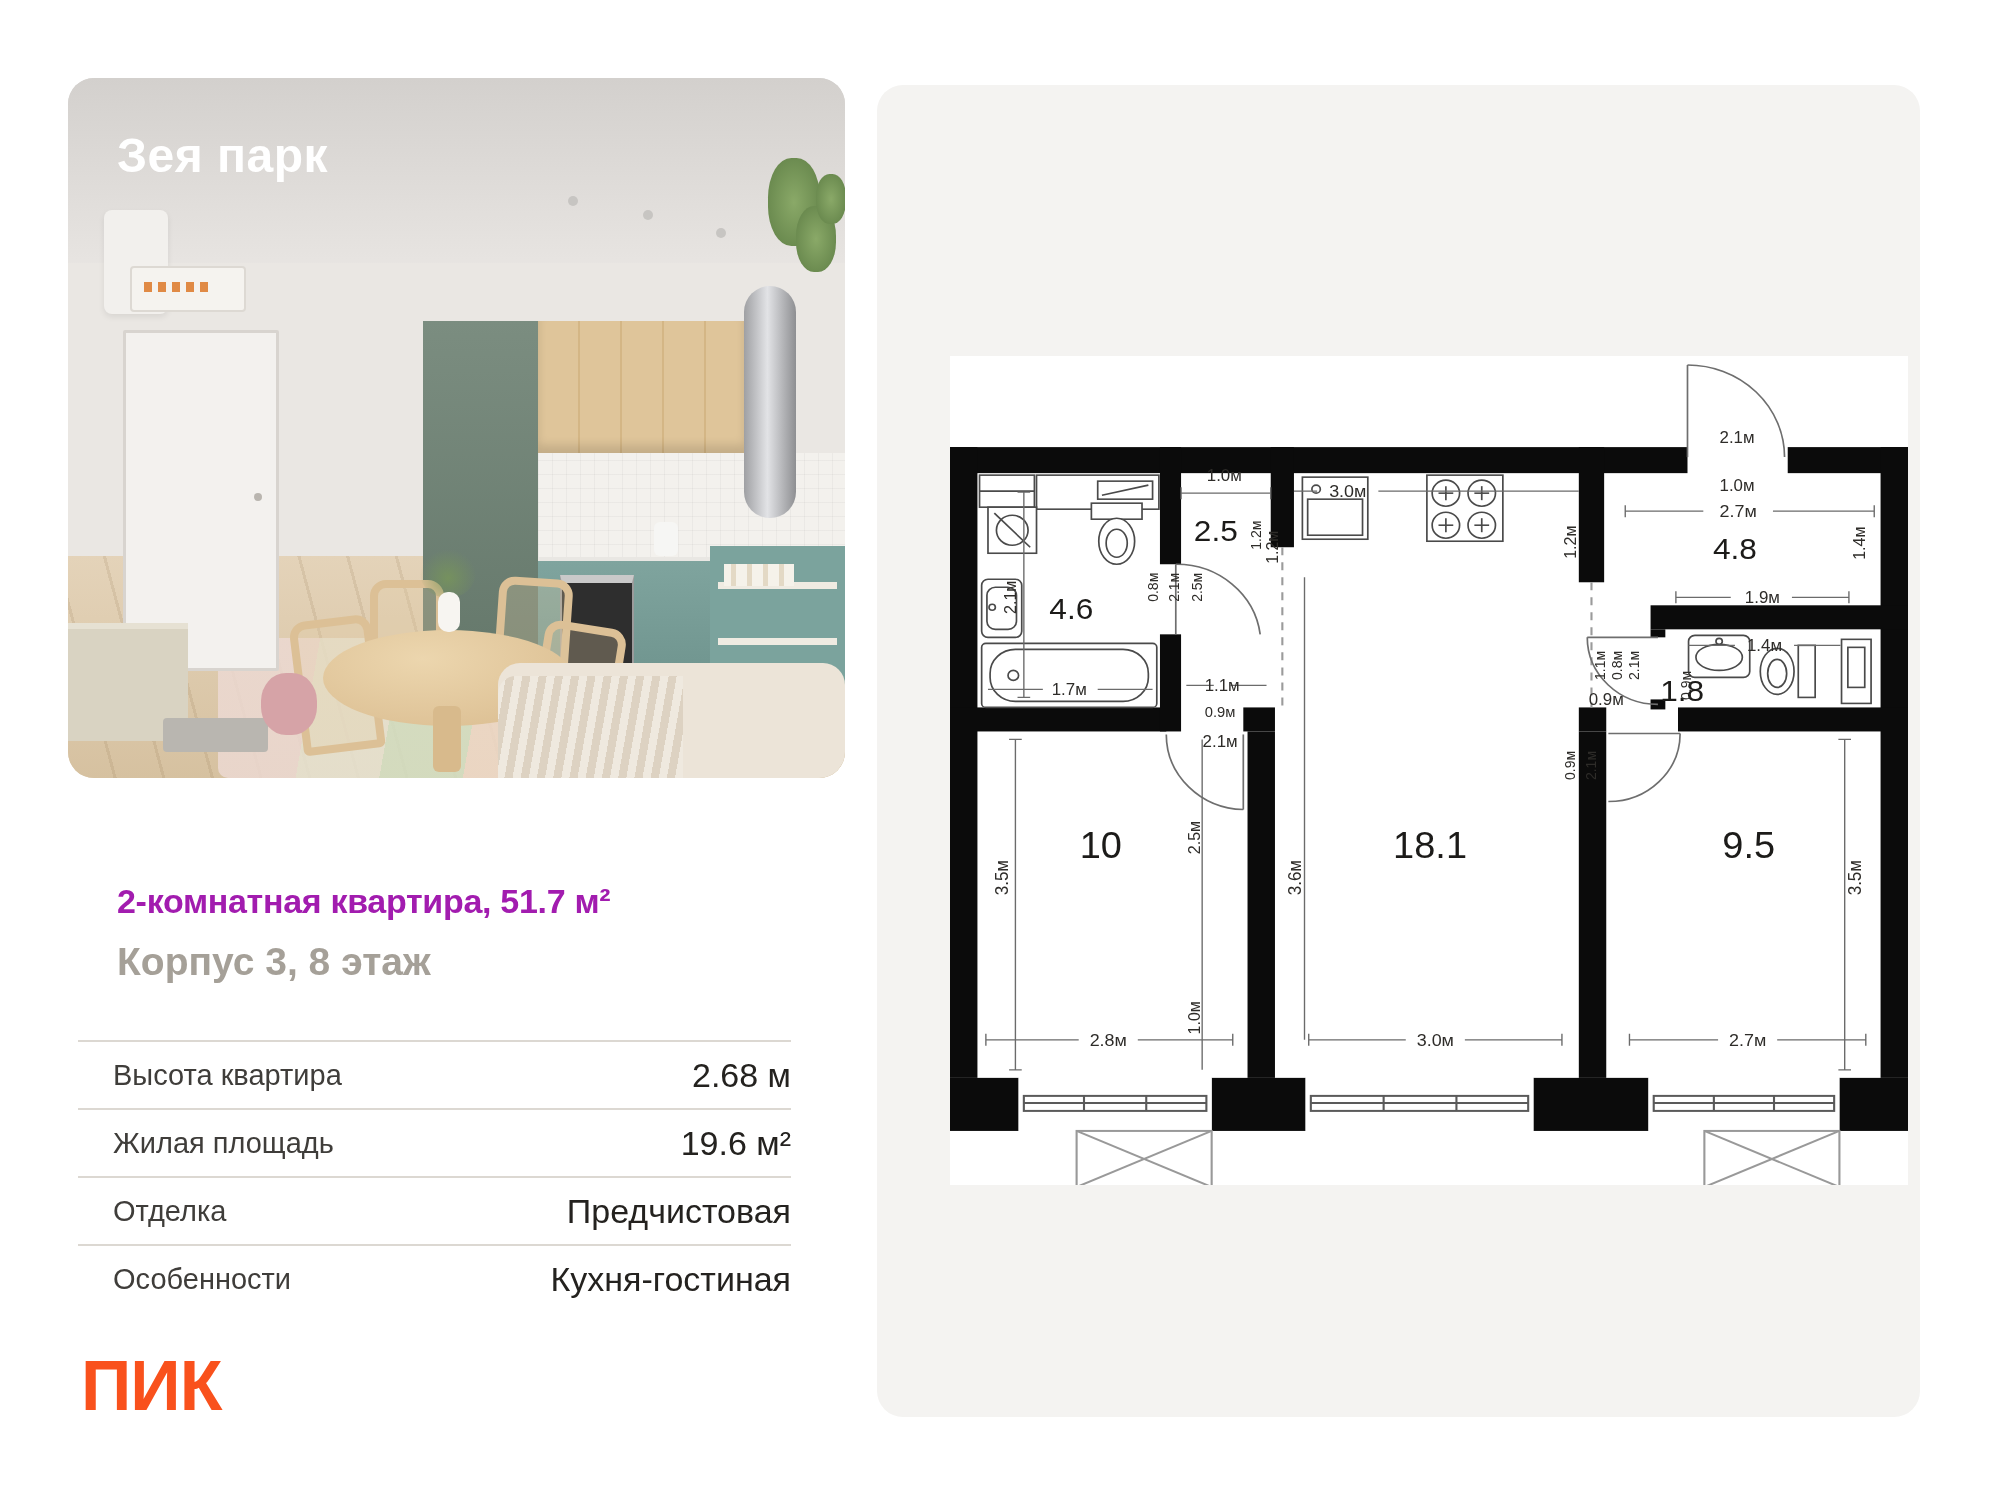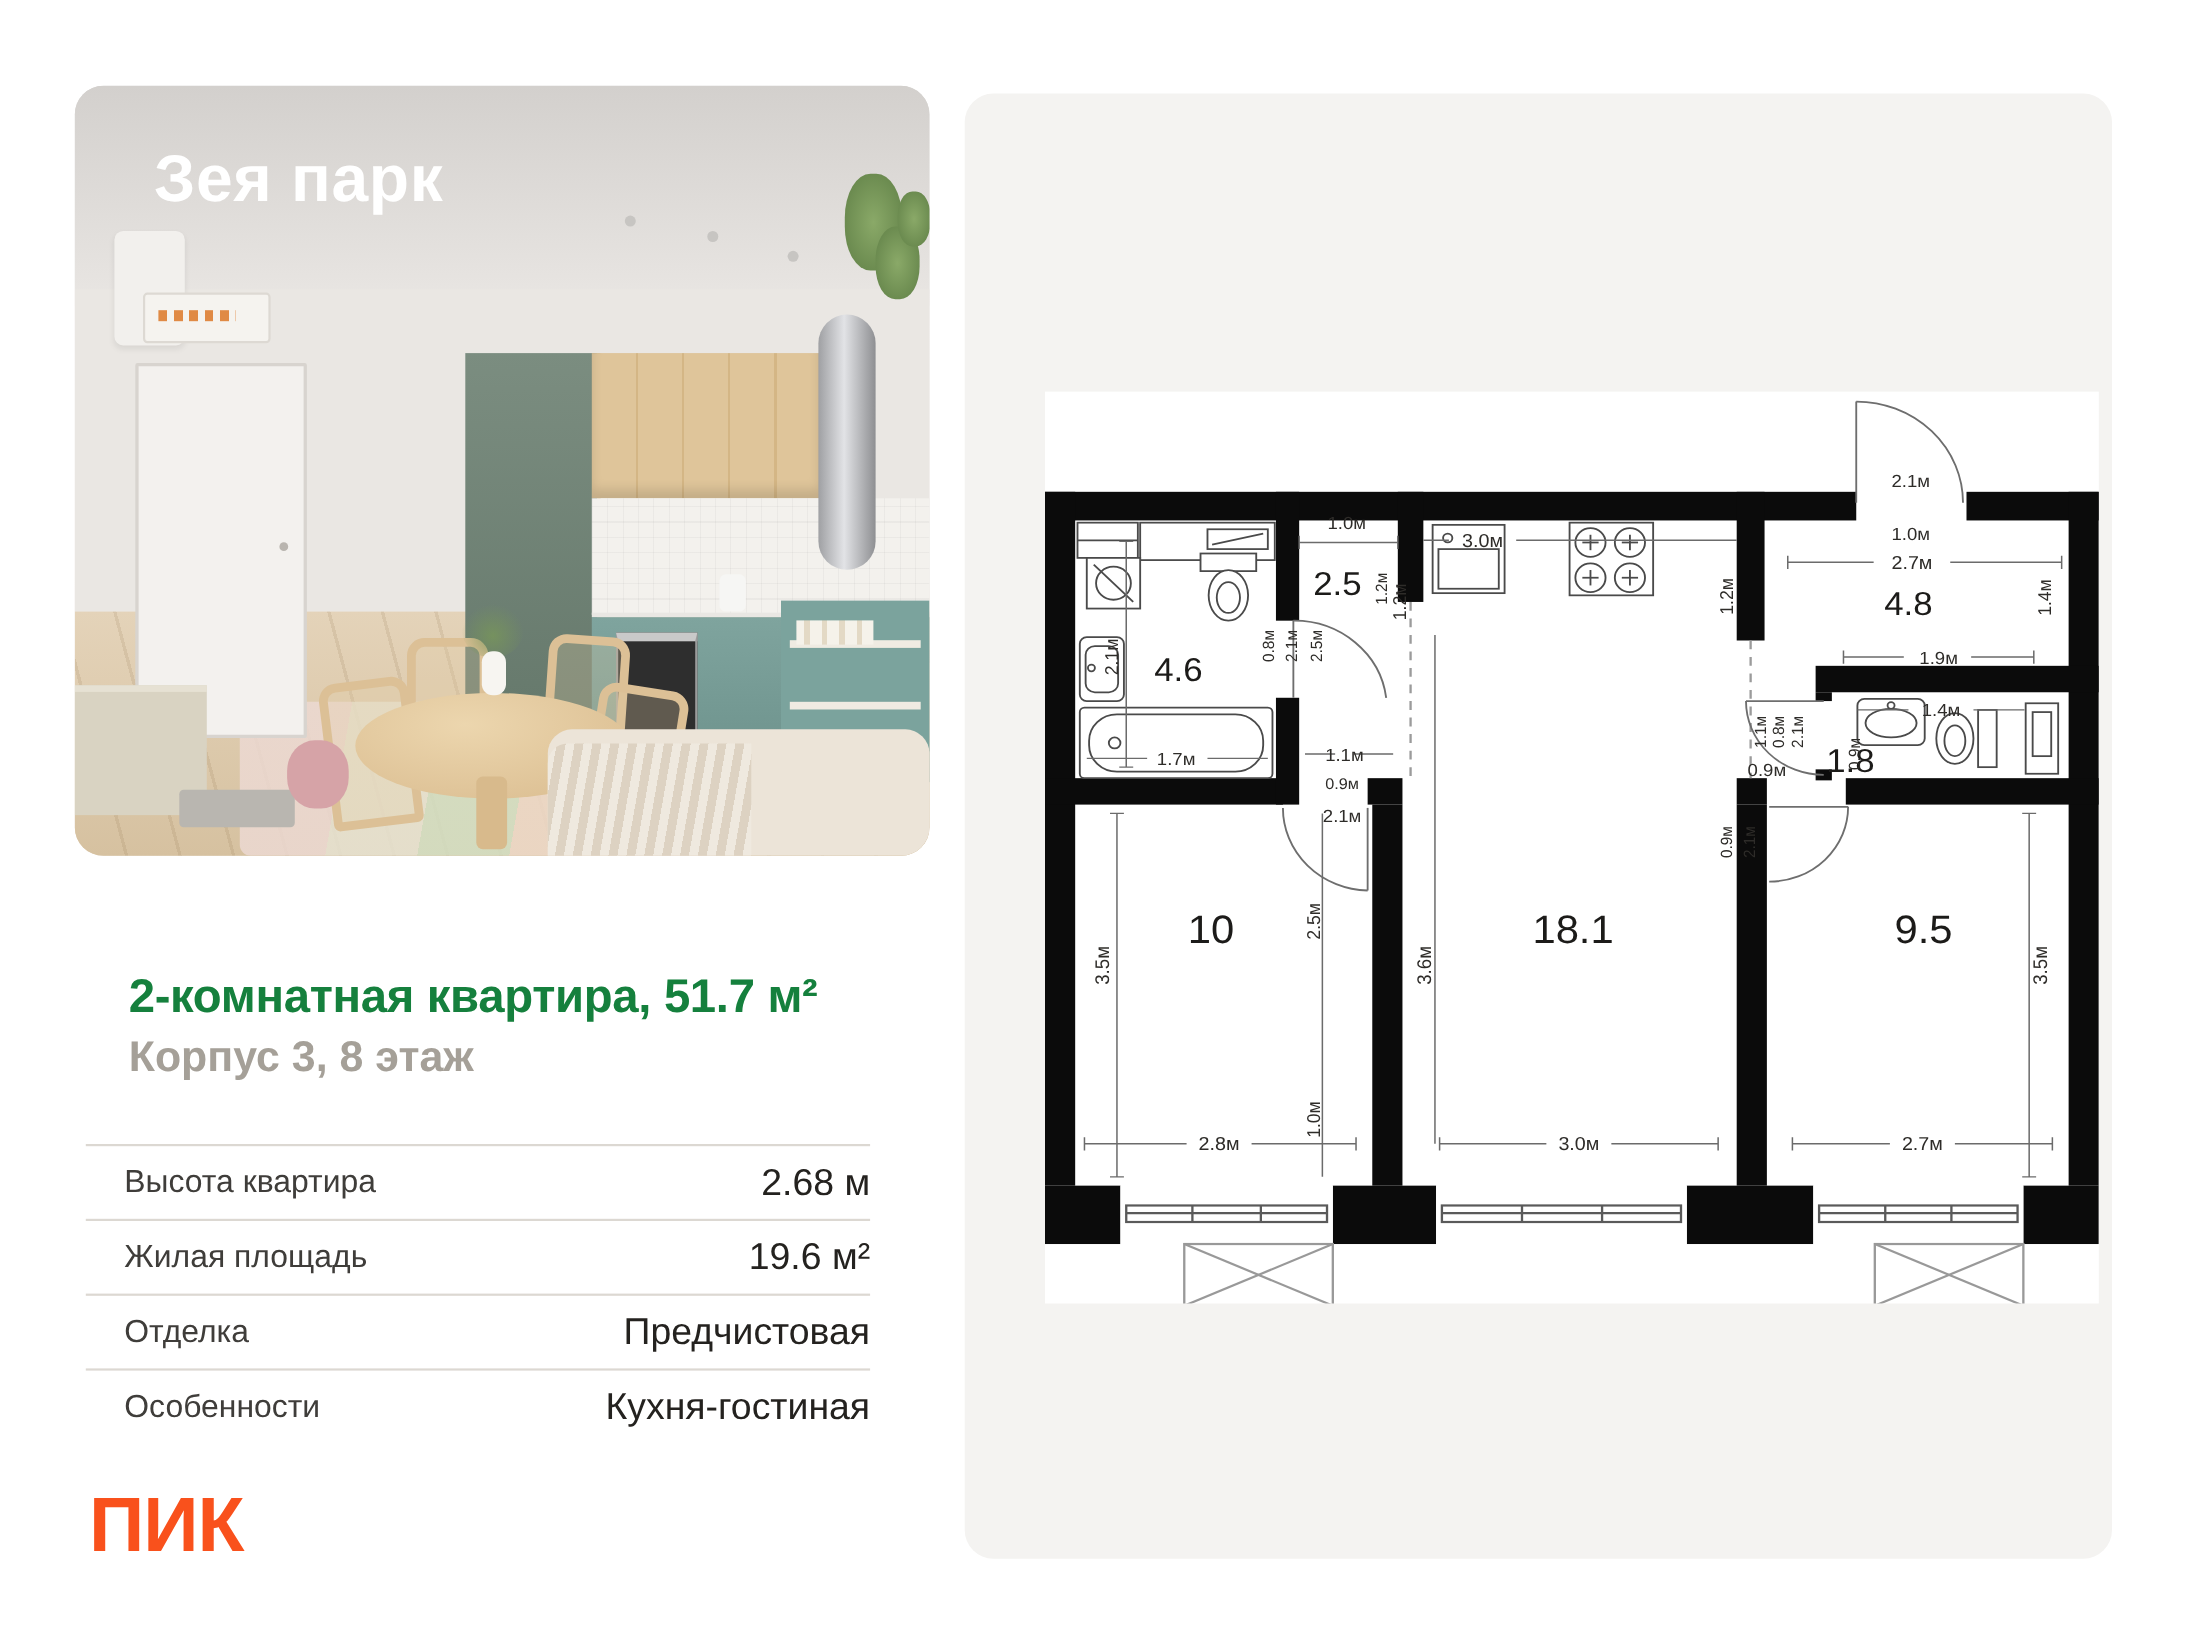--- a/index.html
+++ b/index.html
@@ -48,24 +48,24 @@
   .ph-sprig{left:352px;top:470px;width:56px;height:50px;border-radius:50%;
             background:radial-gradient(circle at 50% 60%,rgba(120,150,90,.8),rgba(120,150,90,0) 70%);}
   .ph-pouf{left:193px;top:595px;width:56px;height:62px;background:#d6a3a7;border-radius:45%;}
   .ph-bed{left:430px;top:585px;width:347px;height:115px;background:#ece4d8;border-radius:22px 22px 0 0;}
   .ph-throw{left:430px;top:598px;width:185px;height:102px;border-radius:18px 0 0 0;
             background:repeating-linear-gradient(100deg,#efe9df 0 8px,#ddd2c2 8px 16px);}
   .ph-plant{border-radius:45%;background:radial-gradient(#8aa968,#5f7f46);}
   .ph-sideboard{left:0;top:545px;width:120px;height:112px;background:#d9d3c2;border-top:6px solid #e6e1d3;}
   .ph-mat{left:95px;top:640px;width:105px;height:34px;background:#b9b6b0;border-radius:4px;}
   .ph-spot{width:10px;height:10px;border-radius:50%;background:#c7c5c2;}
-  .ph-title{left:49px;top:50px;font-size:60px;font-weight:700;color:#ffffff;letter-spacing:.5px;margin-left:23px;}
+  .ph-title{left:49px;top:50px;font-size:48px;font-weight:700;color:#ffffff;letter-spacing:.5px;}
 
   
-  .title{left:117px;top:882px;font-size:43px;font-weight:700;color:#15803d;letter-spacing:-.3px;}
+  .title{left:117px;top:882px;font-size:34px;font-weight:700;color:#a21caf;letter-spacing:-.3px;}
   .subtitle{left:117px;top:940px;font-size:39px;font-weight:700;color:#a5a098;}
   .spec-table{left:78px;top:1040px;width:713px;}
   .spec-row{display:flex;justify-content:space-between;align-items:center;height:66px;
             border-top:2px solid #dcd8d2;}
   .spec-label{font-size:29px;color:#3f3d3a;padding-left:35px;}
   .spec-value{font-size:34px;color:#24221f;}
   .pik-logo{left:81px;top:1346px;font-size:70px;font-weight:700;color:#F9511C;letter-spacing:-1px;}
 
   
   .plan-card{left:877px;top:85px;width:1043px;height:1332px;background:#f4f3f1;border-radius:26px;}

